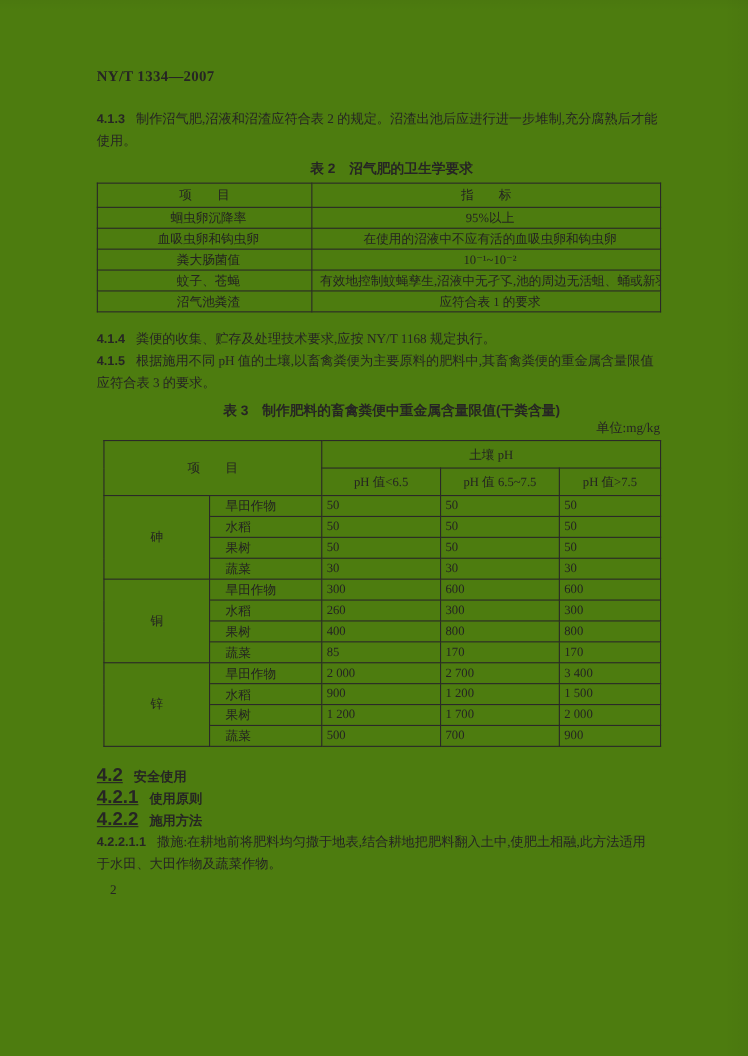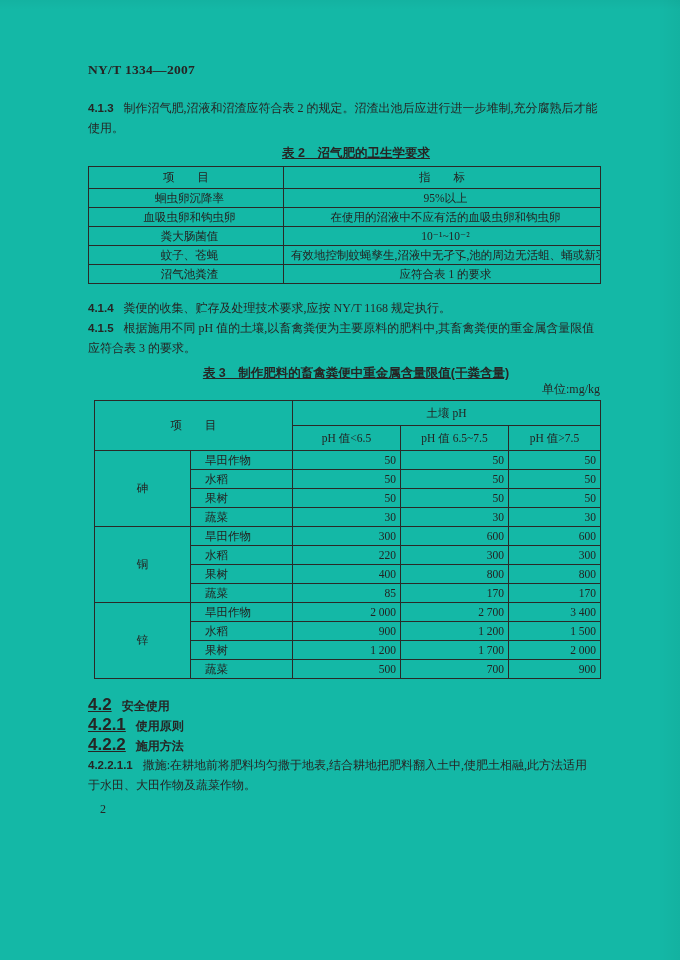--- a/index.html
+++ b/index.html
@@ -2,21 +2,21 @@
 <html><head>
 <meta charset="utf-8">
 <style>
   * { margin:0; padding:0; box-sizing:border-box; }
   html,body { width:680px; background:#e9e8e4; }
   body { font-family:"Liberation Serif","DejaVu Serif",serif; color:#262524; }
 
   .page {
     position:relative;
     width:680px; height:960px;
-    background:#14b8a6;
+    background:#4d7c0f;
     padding:62px 56px 0 88px;
     overflow:hidden;
   }
   
   .page::after{
     content:""; position:absolute; top:0; right:0; width:22px; height:100%;
     background:linear-gradient(to right, rgba(0,0,0,0), rgba(0,0,0,0.035));
     pointer-events:none;
   }
   .page::before{
@@ -38,40 +38,40 @@
   }
   .heading{ height:20px; line-height:20px; white-space:nowrap;
     font-family:"Liberation Sans","DejaVu Sans",sans-serif;
     font-weight:bold; font-size:12px; }
   .heading .clause-num{ font-size:17px;text-decoration:underline; }
   .indent{ text-indent:24px; }
 
   .tbl-caption{
     text-align:center; font-weight:bold; font-size:12.5px;
     font-family:"Liberation Sans","DejaVu Sans",sans-serif;
-    height:18px; line-height:18px; margin-top:6px;text-decoration:underline;
+    height:18px; line-height:18px; margin-top:6px;
   }
   .unit-line{
     text-align:right; padding-right:24px; font-size:12px;
     height:15px; line-height:15px;
   }
 
   table{ border-collapse:collapse; table-layout:fixed; }
   td,th{ font-weight:normal; font-size:11.5px; color:#242322;
          border:1px solid #2a2927; overflow:hidden; white-space:nowrap; }
 
   
   .table2{ width:512px; margin-top:4px; border:1.5px solid #1e1d1b; }
   .table2 th{ height:22px; text-align:center; }
   .table2 td{ height:19px; padding-left:7px; text-align:center; }
 
   
   .table3{ width:506px; margin-left:6px; margin-top:3px; border:1.5px solid #1e1d1b; }
   .table3 th{ height:25px; text-align:center; }
-  .table3 td{ height:19px; text-align:right; padding:0 4px; }
+  .table3 td{ height:19px; text-align:left; padding:0 4px; }
   .table3 td.crop{ text-align:left; padding-left:14px; }
   .table3 td.metal{ text-align:center; } .spacer-m{ height:14px; } .spacer-l{ height:16px; }
 
   .page-num{ margin-top:6px; padding-left:12px; font-size:12px; height:16px; line-height:16px; }
 </style>
 </head>
 <body>
 
 <div class="page">
 
@@ -186,21 +186,21 @@
         </tr>
         <tr>
           <td rowspan="4" class="metal">铜</td>
           <td class="crop">旱田作物</td>
           <td class="val">300</td>
           <td class="val">600</td>
           <td class="val">600</td>
         </tr>
         <tr>
           <td class="crop">水稻</td>
-          <td class="val">220</td>
+          <td class="val">260</td>
           <td class="val">300</td>
           <td class="val">300</td>
         </tr>
         <tr>
           <td class="crop">果树</td>
           <td class="val">400</td>
           <td class="val">800</td>
           <td class="val">800</td>
         </tr>
         <tr>

